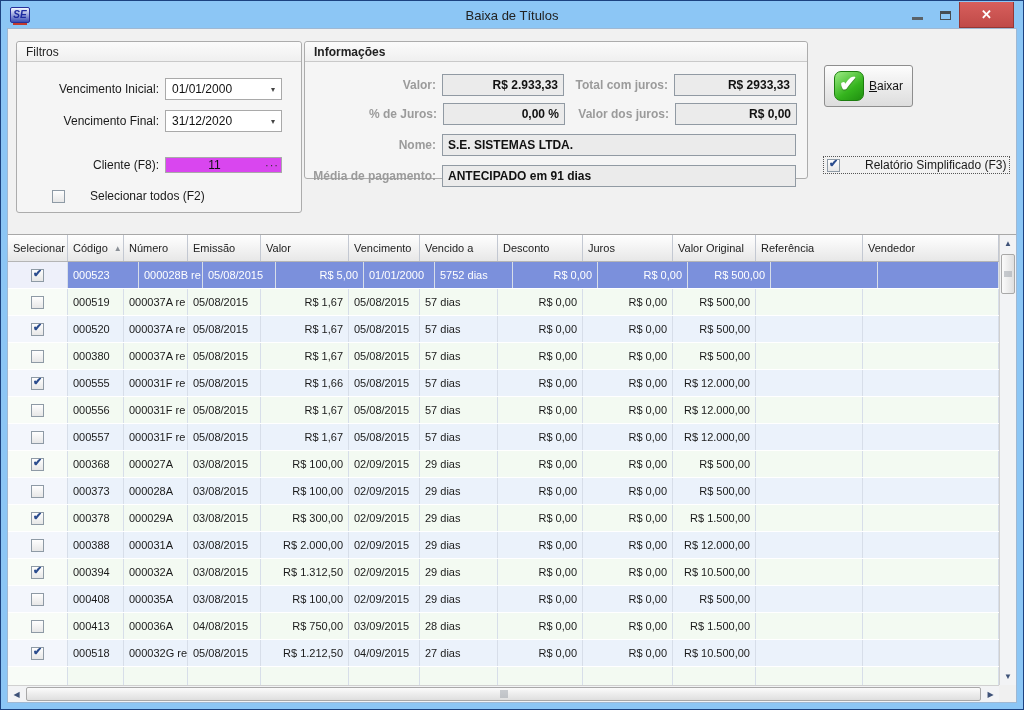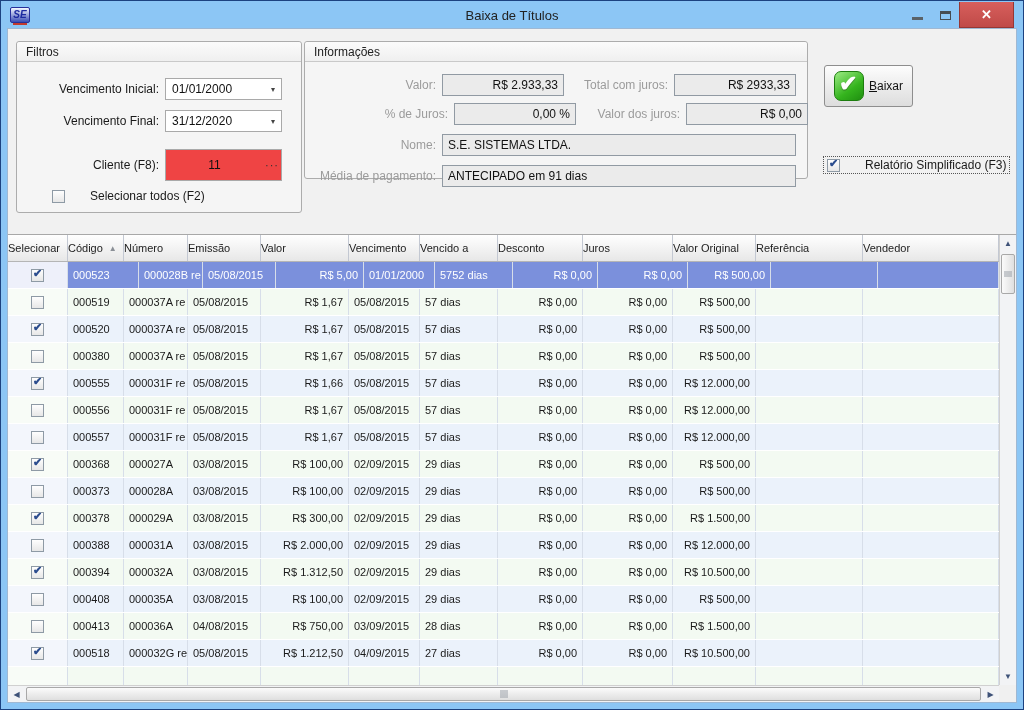--- a/index.html
+++ b/index.html
@@ -22,29 +22,29 @@
   
   .content{position:absolute;left:6px;right:6px;top:27px;bottom:6px;background:#f1f1f1;border:1px solid #9fb8d3;}
   .top-panel{position:absolute;left:0;right:0;top:0;height:205px;background:#f1f1f1;}
 
   
   .groupbox{position:absolute;background:#f5f5f5;border:1px solid #acacac;border-radius:3px;}
   .group-header{height:20px;line-height:20px;padding-left:9px;font-size:12px;color:#222;border-bottom:1px solid #c9c9c9;background:linear-gradient(#fbfbfb,#efefef);border-radius:3px 3px 0 0;}
   .group-body{position:relative;width:100%;height:calc(100% - 21px);}
 
   .gb-filtros{left:8px;top:12px;width:286px;height:172px;}
-  .gb-info{left:296px;top:12px;width:504px;height:138px;}
+  .gb-info{left:296px;top:12px;width:504px;height:138px;font-weight:bold;}
 
   
   .frow{position:absolute;height:22px;display:flex;align-items:center;}
   .frow label{display:block;width:148px;text-align:right;padding-right:6px;font-size:12px;color:#1a1a1a;}
   .combo{width:117px;height:22px;background:#fff;border:1px solid #a9a9a9;display:flex;align-items:center;position:relative;}
   .combo-text{flex:1;padding-left:6px;font-size:12px;color:#111;}
   .combo-arrow{width:16px;text-align:center;font-size:8px;color:#444;}
-  .editbox{width:117px;height:32px;background:#ef4444;border:1px solid #a9a9a9;display:flex;align-items:center;}
+  .editbox{width:117px;height:16px;background:#d946ef;border:1px solid #a9a9a9;display:flex;align-items:center;}
   .editbox .val{flex:1;text-align:center;font-size:12px;color:#111;}
   .dots{width:18px;text-align:center;font-size:11px;color:#333;letter-spacing:1px;}
 
   .checkline{position:absolute;display:flex;align-items:center;font-size:12px;color:#1a1a1a;gap:20px;}
   .cb{width:13px;height:13px;background:linear-gradient(#fefefe,#e7e7e7);border:1px solid #8e9aa5;margin-right:5px;position:relative;flex:none;}
   .cb.checked::after{content:"✔";position:absolute;left:1px;top:-3px;font-size:11px;color:#2c4d8e;font-weight:bold;}
   .focus-dotted{outline:1px dotted #555;padding:1px 3px;}
 
   
   .irow{position:absolute;height:22px;display:flex;align-items:center;}
@@ -57,21 +57,21 @@
   .btn u{text-decoration:underline;}
   .icon-check{width:30px;height:30px;border-radius:7px;background:linear-gradient(145deg,#9cec84,#35b41e 60%,#1f8f10);border:1px solid #1c7d0e;position:relative;flex:none;}
   .icon-check::after{content:"✔";position:absolute;left:4px;top:-1px;color:#fff;font-size:22px;font-weight:bold;text-shadow:0 1px 1px rgba(0,0,0,.35);}
   .icon-no{width:30px;height:30px;border-radius:7px;background:linear-gradient(145deg,#f4a1a1,#d32f2f 60%,#9f1212);border:1px solid #8c1010;position:relative;flex:none;display:flex;align-items:center;justify-content:center;}
   .icon-no .ring{width:19px;height:19px;border:3px solid #fff;border-radius:50%;position:relative;overflow:hidden;}
   .icon-no .slash{position:absolute;left:8px;top:-2px;width:3px;height:22px;background:#fff;transform:rotate(45deg);}
 
   
   .grid-panel{position:absolute;left:0;right:0;top:205px;bottom:0;background:#fff;border-top:1px solid #a8a8a8;}
   .grid-header{position:absolute;left:0;top:0;right:17px;height:27px;display:flex;background:linear-gradient(#ffffff,#e7e7e7);border-bottom:1px solid #b5b5b5;}
-  .hcell{border-right:1px solid #c3c8d2;font-size:11px;color:#222;display:flex;align-items:center;white-space:nowrap;overflow:hidden;flex:none;}
+  .hcell{border-right:1px solid #c3c8d2;font-size:11px;color:#222;display:flex;align-items:center;padding-left:5px;white-space:nowrap;overflow:hidden;flex:none;}
   .hcell .sort{margin-left:6px;font-size:8px;color:#8a8f96;}
   .grid-body{position:absolute;left:0;top:27px;right:17px;bottom:17px;overflow:hidden;}
   .grow{display:flex;height:27px;border-bottom:1px solid #fff;}
   .grow.stripe-blue .gcell{background:#ebf2fb;}
   .grow.stripe-green .gcell{background:#f3faf2;}
   .grow.stripe-blue .gcell.first{background:#f3f6fc;}
   .grow.stripe-green .gcell.first{background:#f8fcf7;}
   .grow.selected .gcell{background:#7b90dc;color:#fff;}
   .grow.selected .gcell.first{background:#eef0fa;}
   .gcell{border-right:1px solid #d7dee9;font-size:11px;color:#1a1a1a;display:flex;align-items:center;padding:0 5px;white-space:nowrap;overflow:hidden;flex:none;}
@@ -150,21 +150,21 @@
 
       <div class="groupbox gb-info">
         <div class="group-header">Informações</div>
         <div class="group-body">
           <div class="irow" style="left:0;top:12px;">
             <span class="ilabel" style="width:137px;">Valor:</span>
             <span class="ifield num" style="width:122px;">R$ 2.933,33</span>
             <span class="ilabel" style="width:110px;">Total com juros:</span>
             <span class="ifield num" style="width:122px;">R$ 2933,33</span>
           </div>
-          <div class="irow" style="left:12px;top:41px;">
+          <div class="irow" style="left:1px;top:41px;">
             <span class="ilabel" style="width:137px;">% de Juros:</span>
             <span class="ifield num" style="width:122px;">0,00 %</span>
             <span class="ilabel" style="width:110px;">Valor dos juros:</span>
             <span class="ifield num" style="width:122px;">R$ 0,00</span>
           </div>
           <div class="irow" style="left:0;top:72px;">
             <span class="ilabel" style="width:137px;">Nome:</span>
             <span class="ifield" style="width:354px;">S.E. SISTEMAS LTDA.</span>
           </div>
           <div class="irow" style="left:0;top:103px;">

